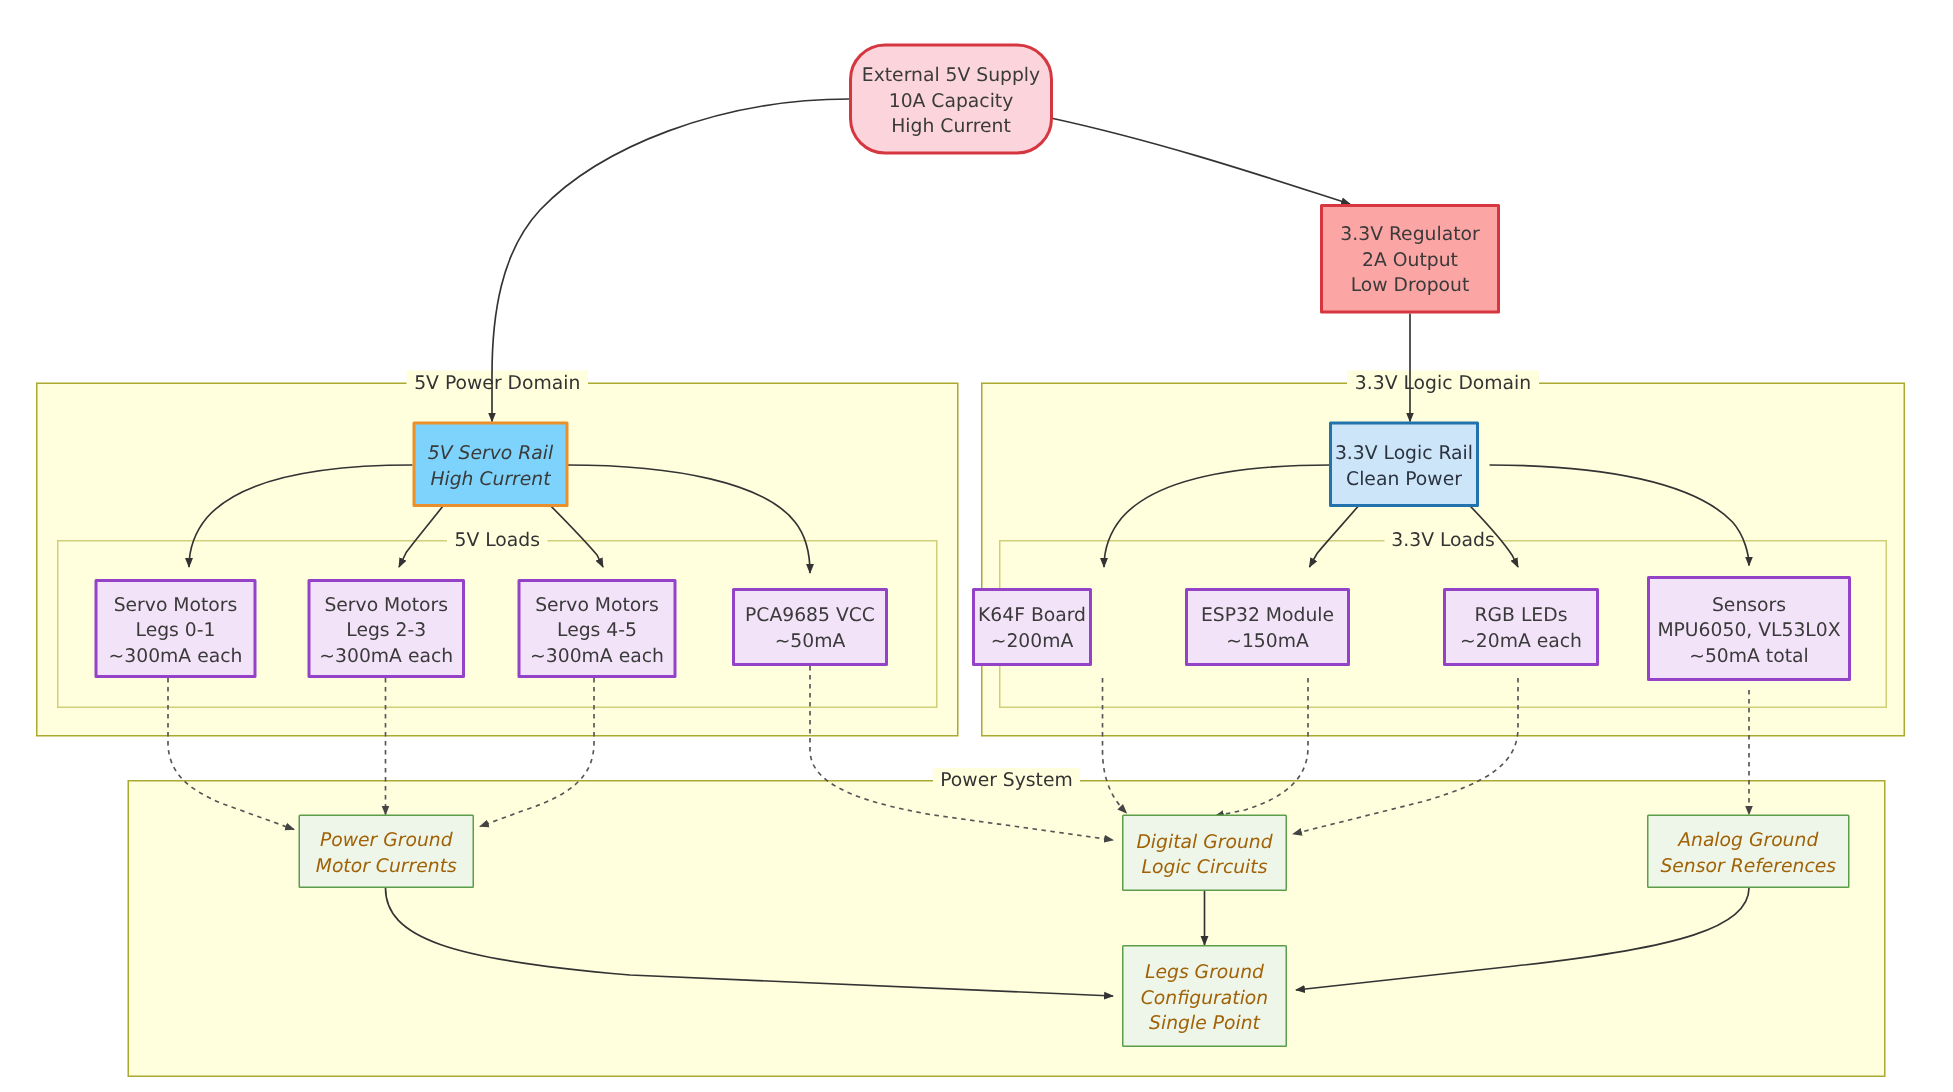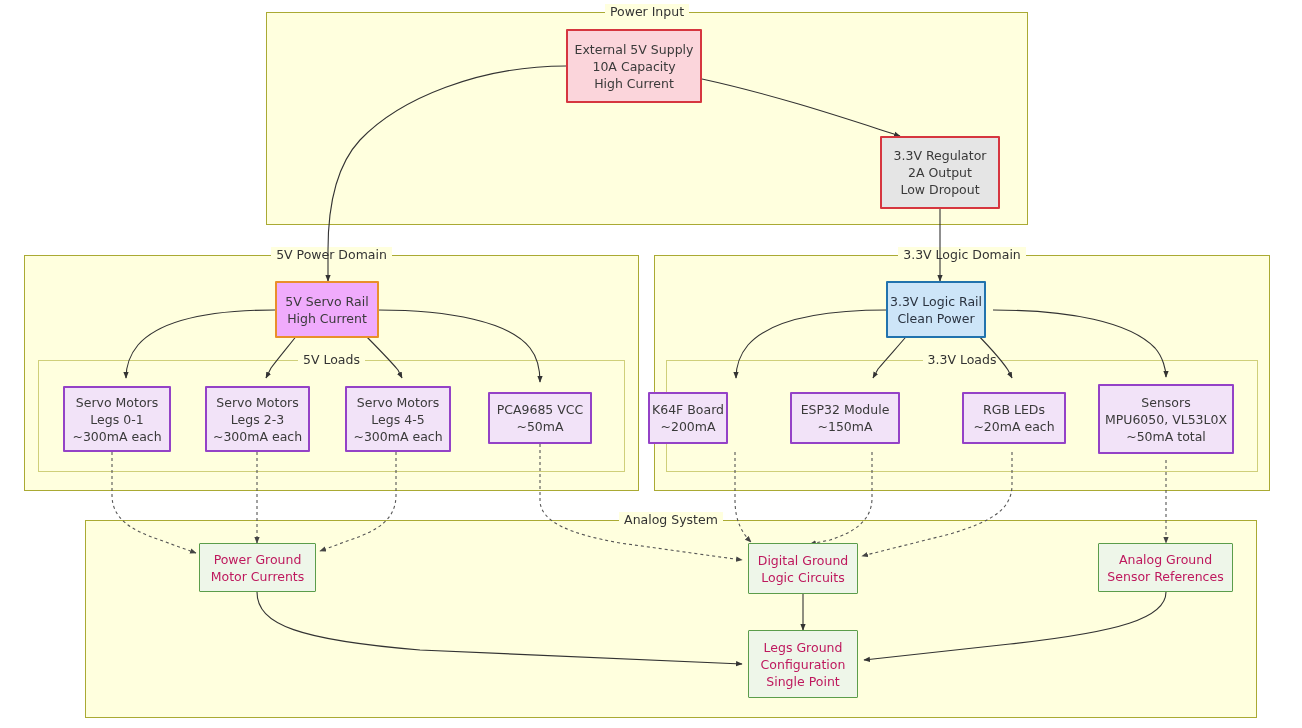--- a/index.html
+++ b/index.html
@@ -46,25 +46,25 @@
     line-height:17px;
     color:#333333;
     border-width:2px;
     border-style:solid;
     border-radius:1px;
     z-index:5;
   }
   .node .ln{display:block;white-space:nowrap;}
 
   .n-supply   {background:#fbd5db;border-color:#d6363f;color:#3a3a3a;}
-  .n-reg      {background:#e5e5e5;border-color:#d6363f;color:#3a3a3a;}
-  .n-rail5    {background:#f0abfc;border-color:#e98f2b;color:#3a3a3a;}
+  .n-reg      {background:#fca5a5;border-color:#d6363f;color:#3a3a3a;}
+  .n-rail5    {background:#7dd3fc;border-color:#e98f2b;color:#3a3a3a;font-style:italic;}
   .n-rail33   {background:#cde5f8;border-color:#2273ad;color:#2a3340;}
   .n-load     {background:#f2e3f8;border-color:#9442c7;color:#3a3a3a;}
-  .n-gnd      {background:#eef6e9;border-color:#5b9d4a;color:#be185d;}
+  .n-gnd      {background:#eef6e9;border-color:#5b9d4a;color:#a16207;font-style:italic;}
 
   
   #edges{position:absolute;left:0;top:0;width:1302px;height:728px;z-index:2;pointer-events:none;}
   .e-solid{fill:none;stroke:#333333;stroke-width:1.1px;}
   .e-dot  {fill:none;stroke:#555555;stroke-width:1.1px;stroke-dasharray:3 3;}
 </style>
 </head>
 <body>
 
 <div id="stage">
@@ -105,25 +105,20 @@
     <path class="e-dot" d="M 872,452 L 872,498 C 872,520 855,532 830,540 L 810,544" marker-end="url(#arrowd)"></path>
     <path class="e-dot" d="M 1012,452 L 1012,485 C 1012,510 990,522 950,534 L 862,556" marker-end="url(#arrowd)"></path>
 
     <path class="e-dot" d="M 1166,460 L 1166,543" marker-end="url(#arrowd)"></path>
 
     <path class="e-solid" d="M 257,592 C 257,625 300,640 420,650 L 742,664" marker-end="url(#arrow)"></path>
     <path class="e-solid" d="M 803,594 L 803,630" marker-end="url(#arrow)"></path>
     <path class="e-solid" d="M 1166,592 C 1166,618 1120,632 1010,644 L 864,660" marker-end="url(#arrow)"></path>
   </svg>
 
-  <div class="cluster" style="left:266px;top:12px;width:762px;height:213px;">
-    <div class="cluster-label">
-      <span>Power Input</span>
-    </div>
-  </div>
 
   <div class="cluster" style="left:24px;top:255px;width:615px;height:236px;">
     <div class="cluster-label">
       <span>5V Power Domain</span>
     </div>
   </div>
 
   <div class="cluster inner" style="left:38px;top:360px;width:587px;height:112px;">
     <div class="cluster-label">
       <span>5V Loads</span>
@@ -137,25 +132,25 @@
   </div>
 
   <div class="cluster inner" style="left:666px;top:360px;width:592px;height:112px;">
     <div class="cluster-label">
       <span>3.3V Loads</span>
     </div>
   </div>
 
   <div class="cluster" style="left:85px;top:520px;width:1172px;height:198px;">
     <div class="cluster-label" style="left:0;right:0;text-align:center;">
-      <span>Analog System</span>
-    </div>
-  </div>
-
-  <div class="node n-supply" style="left:566px;top:29px;width:136px;height:74px;">
+      <span>Power System</span>
+    </div>
+  </div>
+
+  <div class="node n-supply" style="left:566px;top:29px;width:136px;height:74px;border-radius:24px;">
     <span class="ln">External 5V Supply</span>
     <span class="ln">10A Capacity</span>
     <span class="ln">High Current</span>
   </div>
 
   <div class="node n-reg" style="left:880px;top:136px;width:120px;height:73px;">
     <span class="ln">3.3V Regulator</span>
     <span class="ln">2A Output</span>
     <span class="ln">Low Dropout</span>
   </div>

